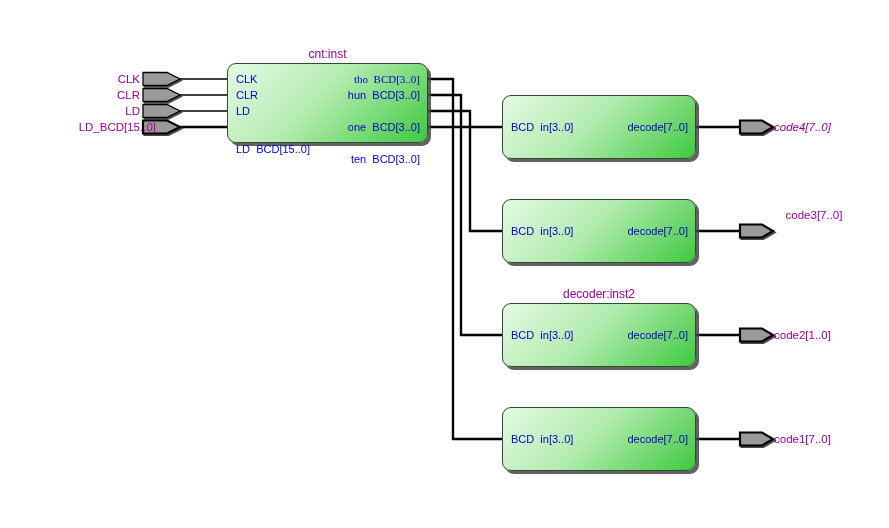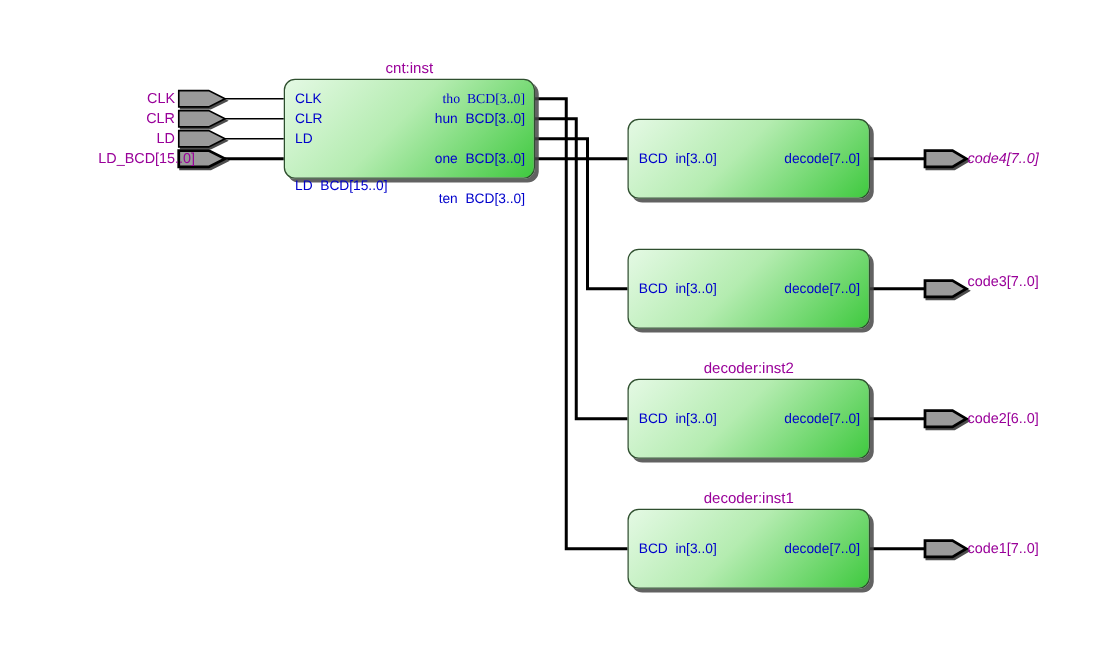--- a/index.html
+++ b/index.html
@@ -120,27 +120,26 @@
   <div class="port right" style="left:280px; top:119px; width:140px;">one  BCD[3..0]</div>
 
   <div class="block" style="left:502px; top:95px; width:194px; height:64px;"></div>
   <div class="port" style="left:511px; top:119px;">BCD  in[3..0]</div>
   <div class="port right" style="left:548px; top:119px; width:140px;">decode[7..0]</div>
   <div class="lbl" style="left:774px; top:119px; width:80px;font-style:italic;">code4[7..0]</div>
 
   <div class="block" style="left:502px; top:199px; width:194px; height:64px;"></div>
   <div class="port" style="left:511px; top:223px;">BCD  in[3..0]</div>
   <div class="port right" style="left:548px; top:223px; width:140px;">decode[7..0]</div>
-  <div class="lbl" style="left:774px; top:218px; width:80px;">code3[7..0]</div>
+  <div class="lbl" style="left:774px; top:207px; width:80px;text-align:center;">code3[7..0]</div>
 
   <div class="title" style="left:502px; top:286px; width:194px;">decoder:inst2</div>
   <div class="block" style="left:502px; top:303px; width:194px; height:64px;"></div>
   <div class="port" style="left:511px; top:327px;">BCD  in[3..0]</div>
   <div class="port right" style="left:548px; top:327px; width:140px;">decode[7..0]</div>
-  <div class="lbl" style="left:774px; top:327px; width:80px;">code2[6..0]</div>
+  <div class="lbl" style="left:774px; top:327px; width:80px;">code2[1..0]</div>
 
-  <div class="title" style="left:502px; top:390px; width:194px;">decoder:inst1</div>
   <div class="block" style="left:502px; top:407px; width:194px; height:64px;"></div>
   <div class="port" style="left:511px; top:431px;">BCD  in[3..0]</div>
   <div class="port right" style="left:548px; top:431px; width:140px;">decode[7..0]</div>
   <div class="lbl" style="left:774px; top:431px; width:80px;">code1[7..0]</div>
 
 </div>
 
 </body></html>

